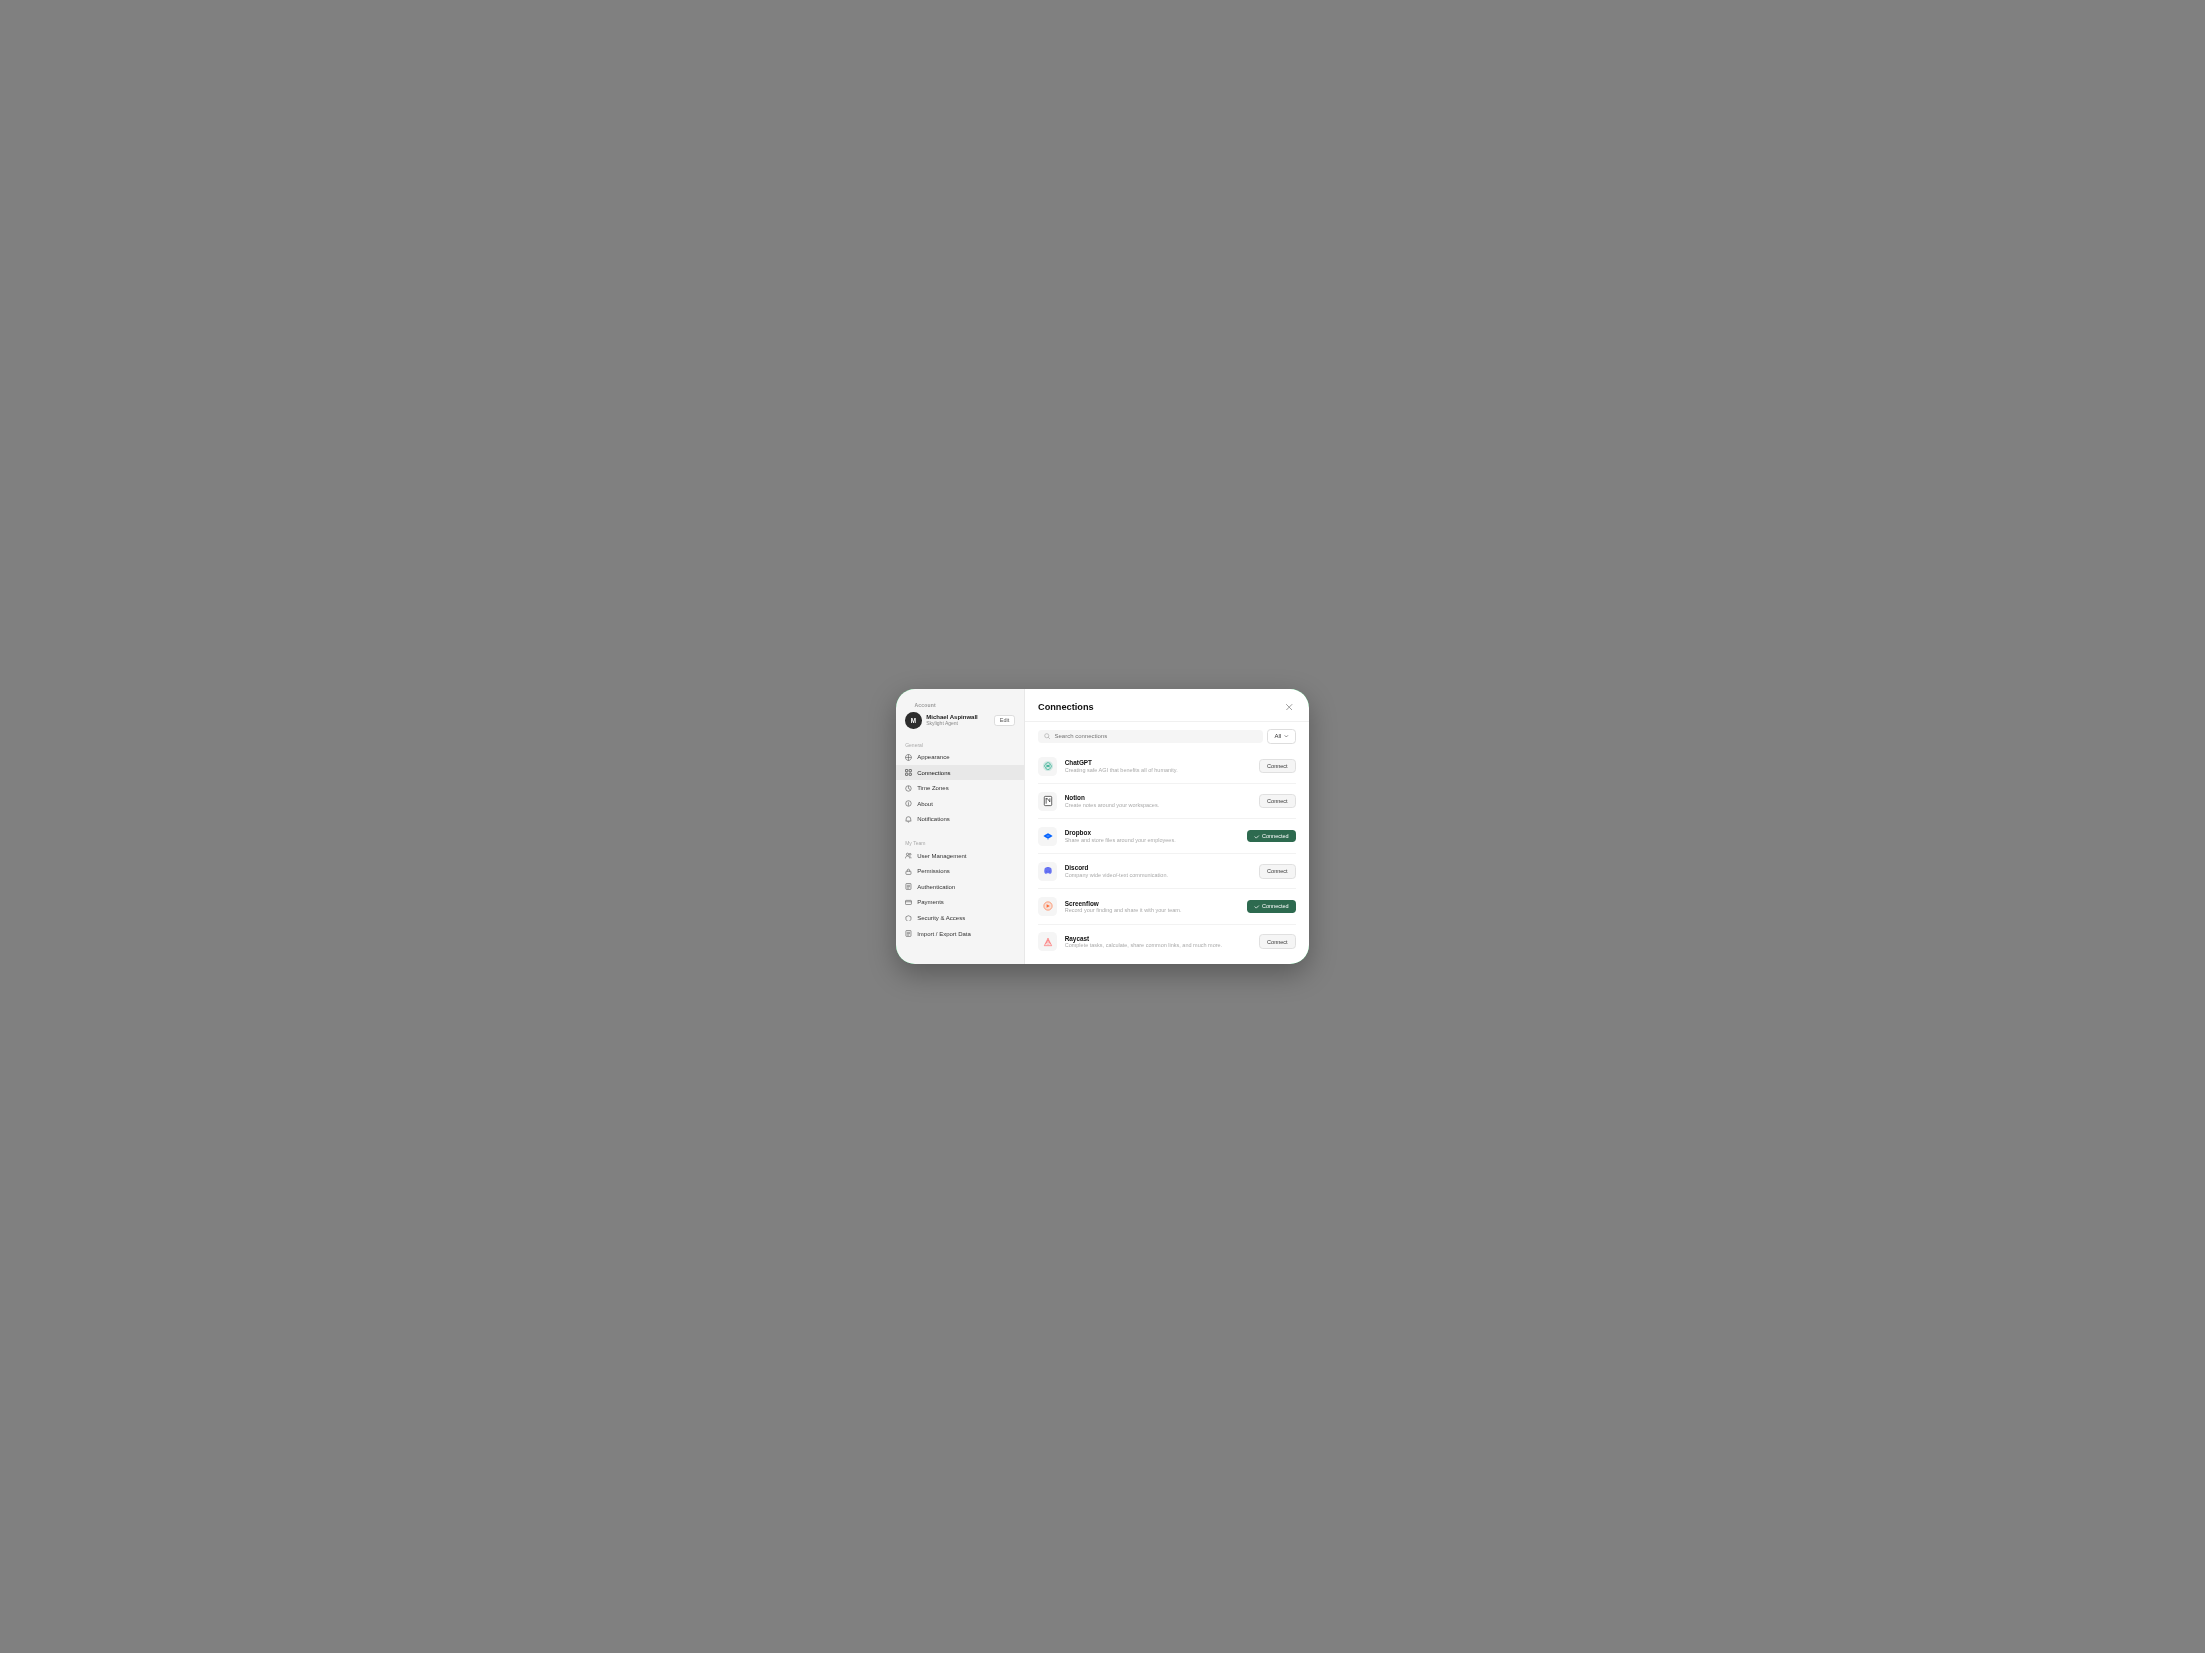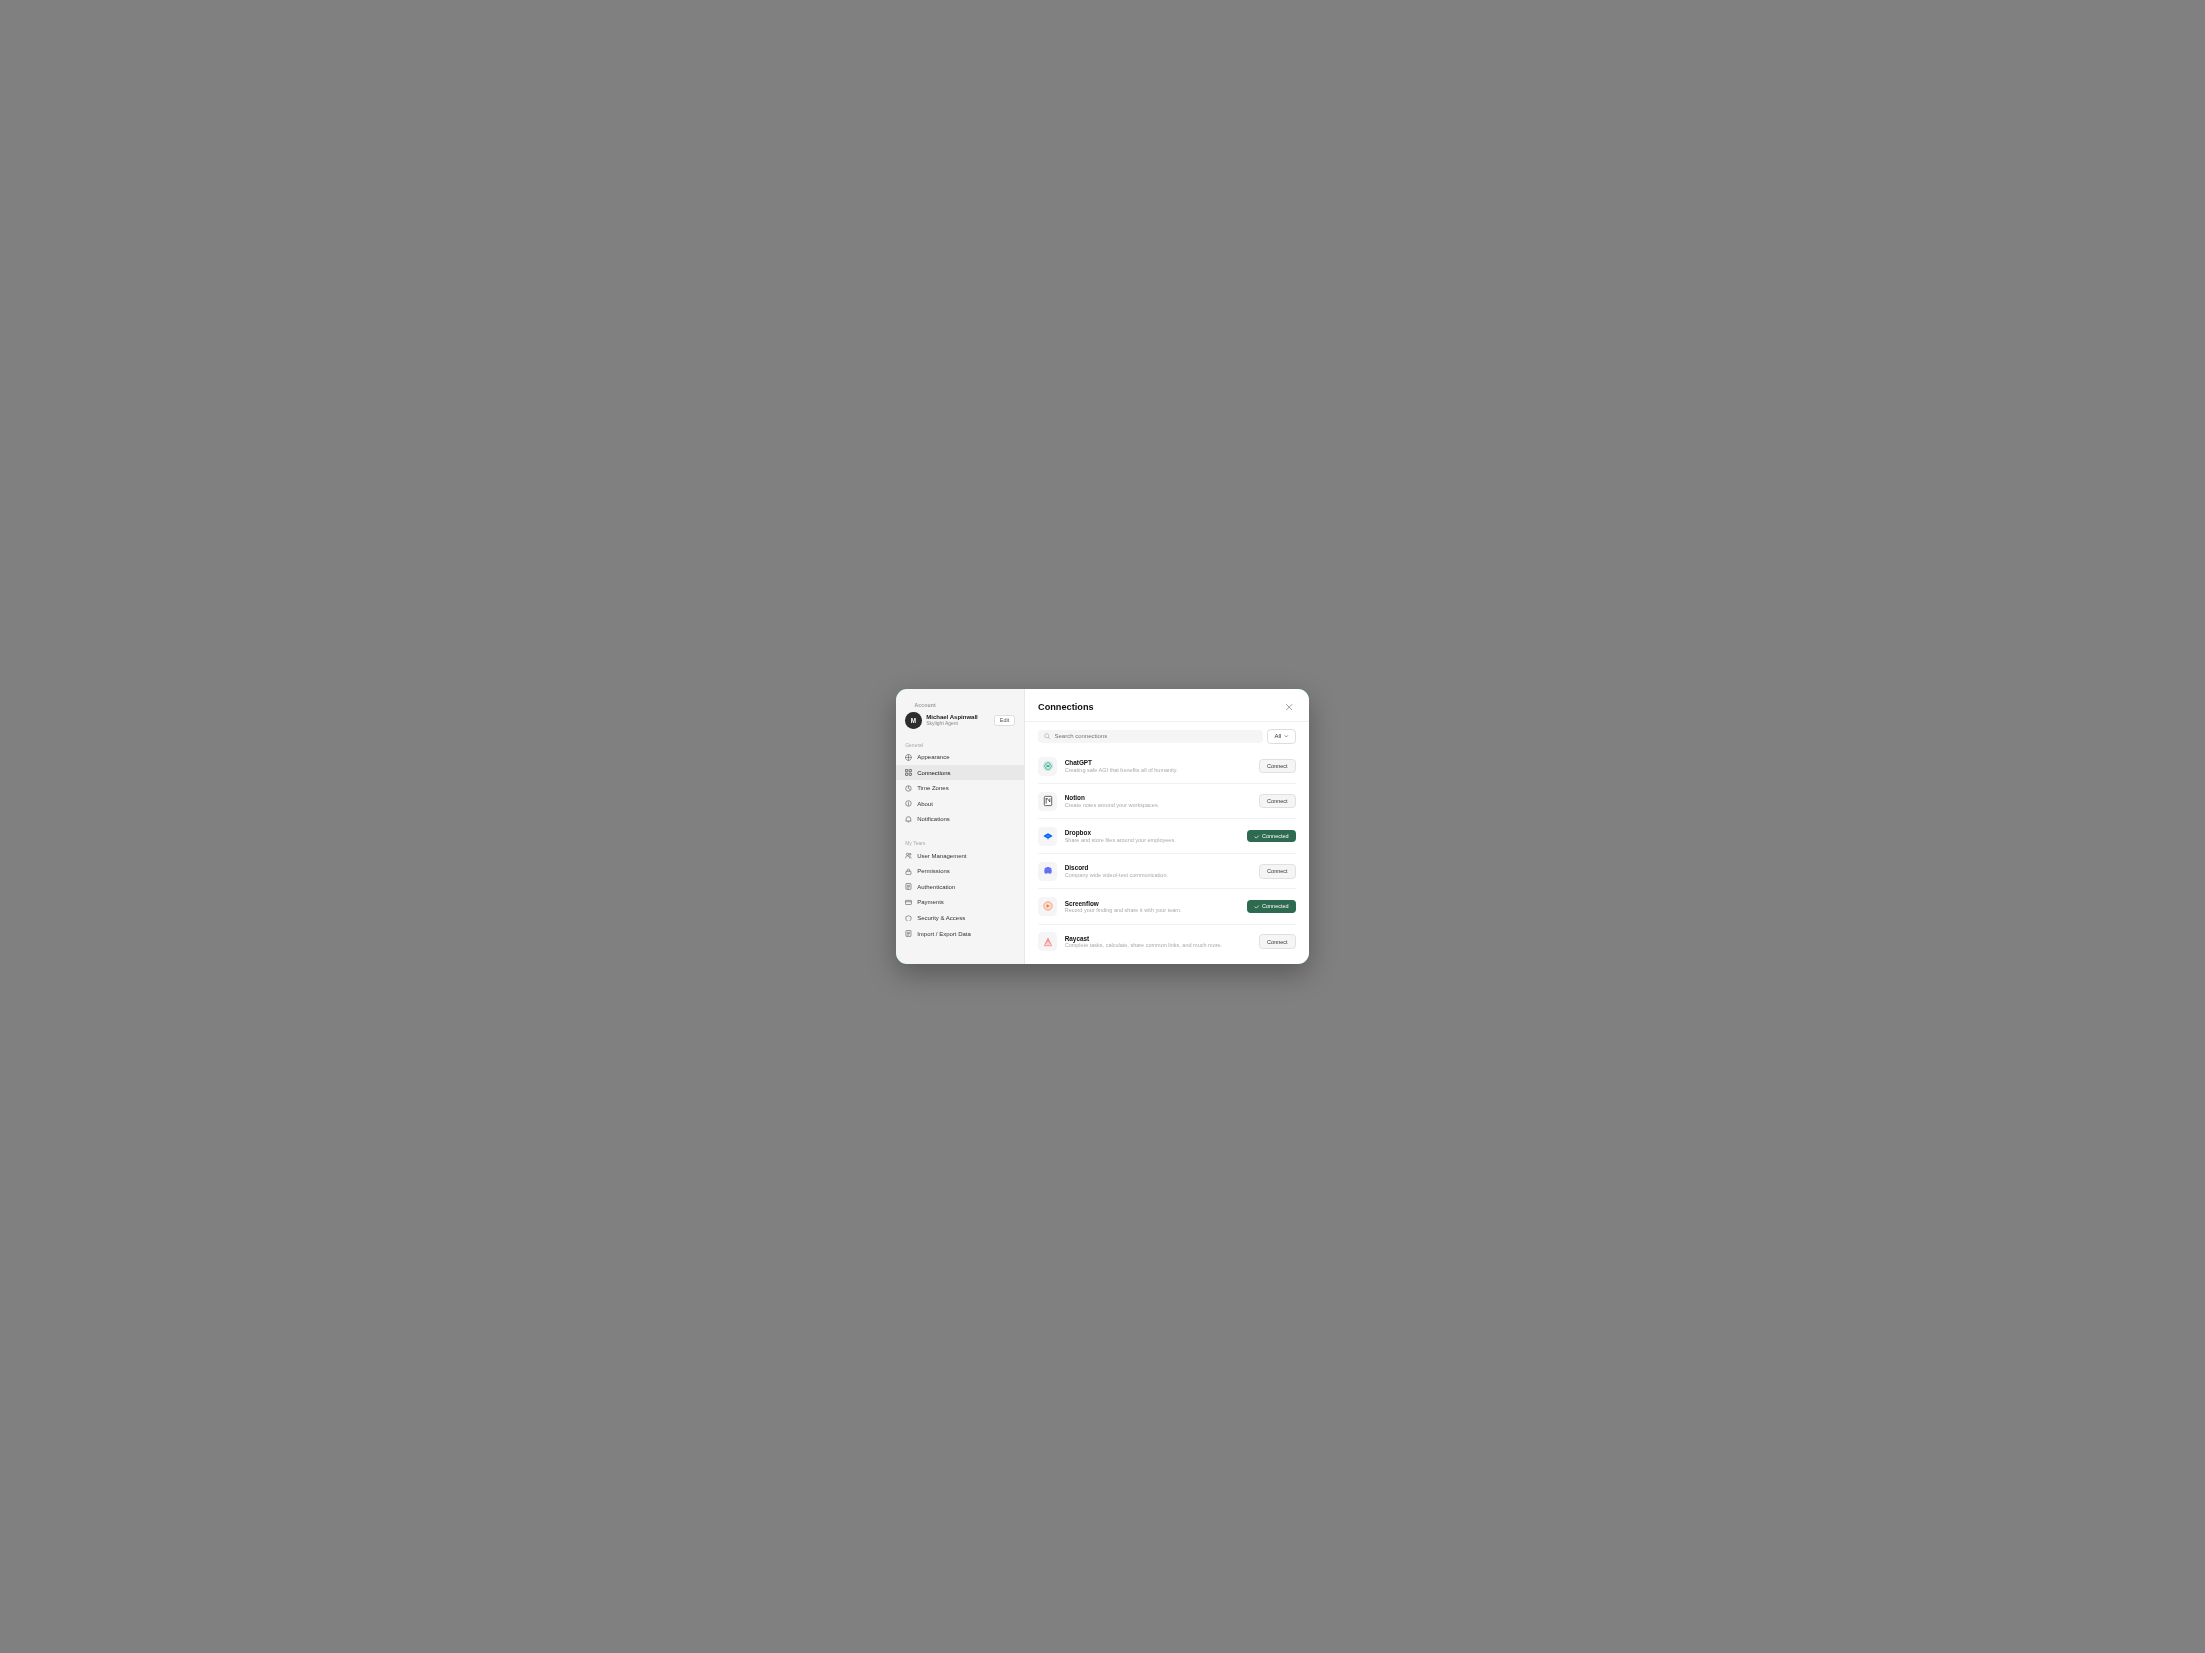--- a/index.html
+++ b/index.html
@@ -9,21 +9,21 @@
       align-items: center;
       justify-content: center;
       min-height: 100vh;
       font-family: -apple-system, BlinkMacSystemFont, 'Segoe UI', sans-serif;
     }
     .modal-wrapper {
       display: flex;
       width: 413px;
       min-height: 257px;
       background: #22c55e;
-      border-radius: 11px;
+      border-radius: 19px;
       overflow: hidden;
       box-shadow: 0 9.2px 27.6px rgba(0,0,0,0.3);
     }
     
     .sidebar {
       width: 129px;
       background: #f5f5f5;
       padding: 13px 0 13px 0;
       flex-shrink: 0;
       border-right: 0.5px solid #e8e8e8;

